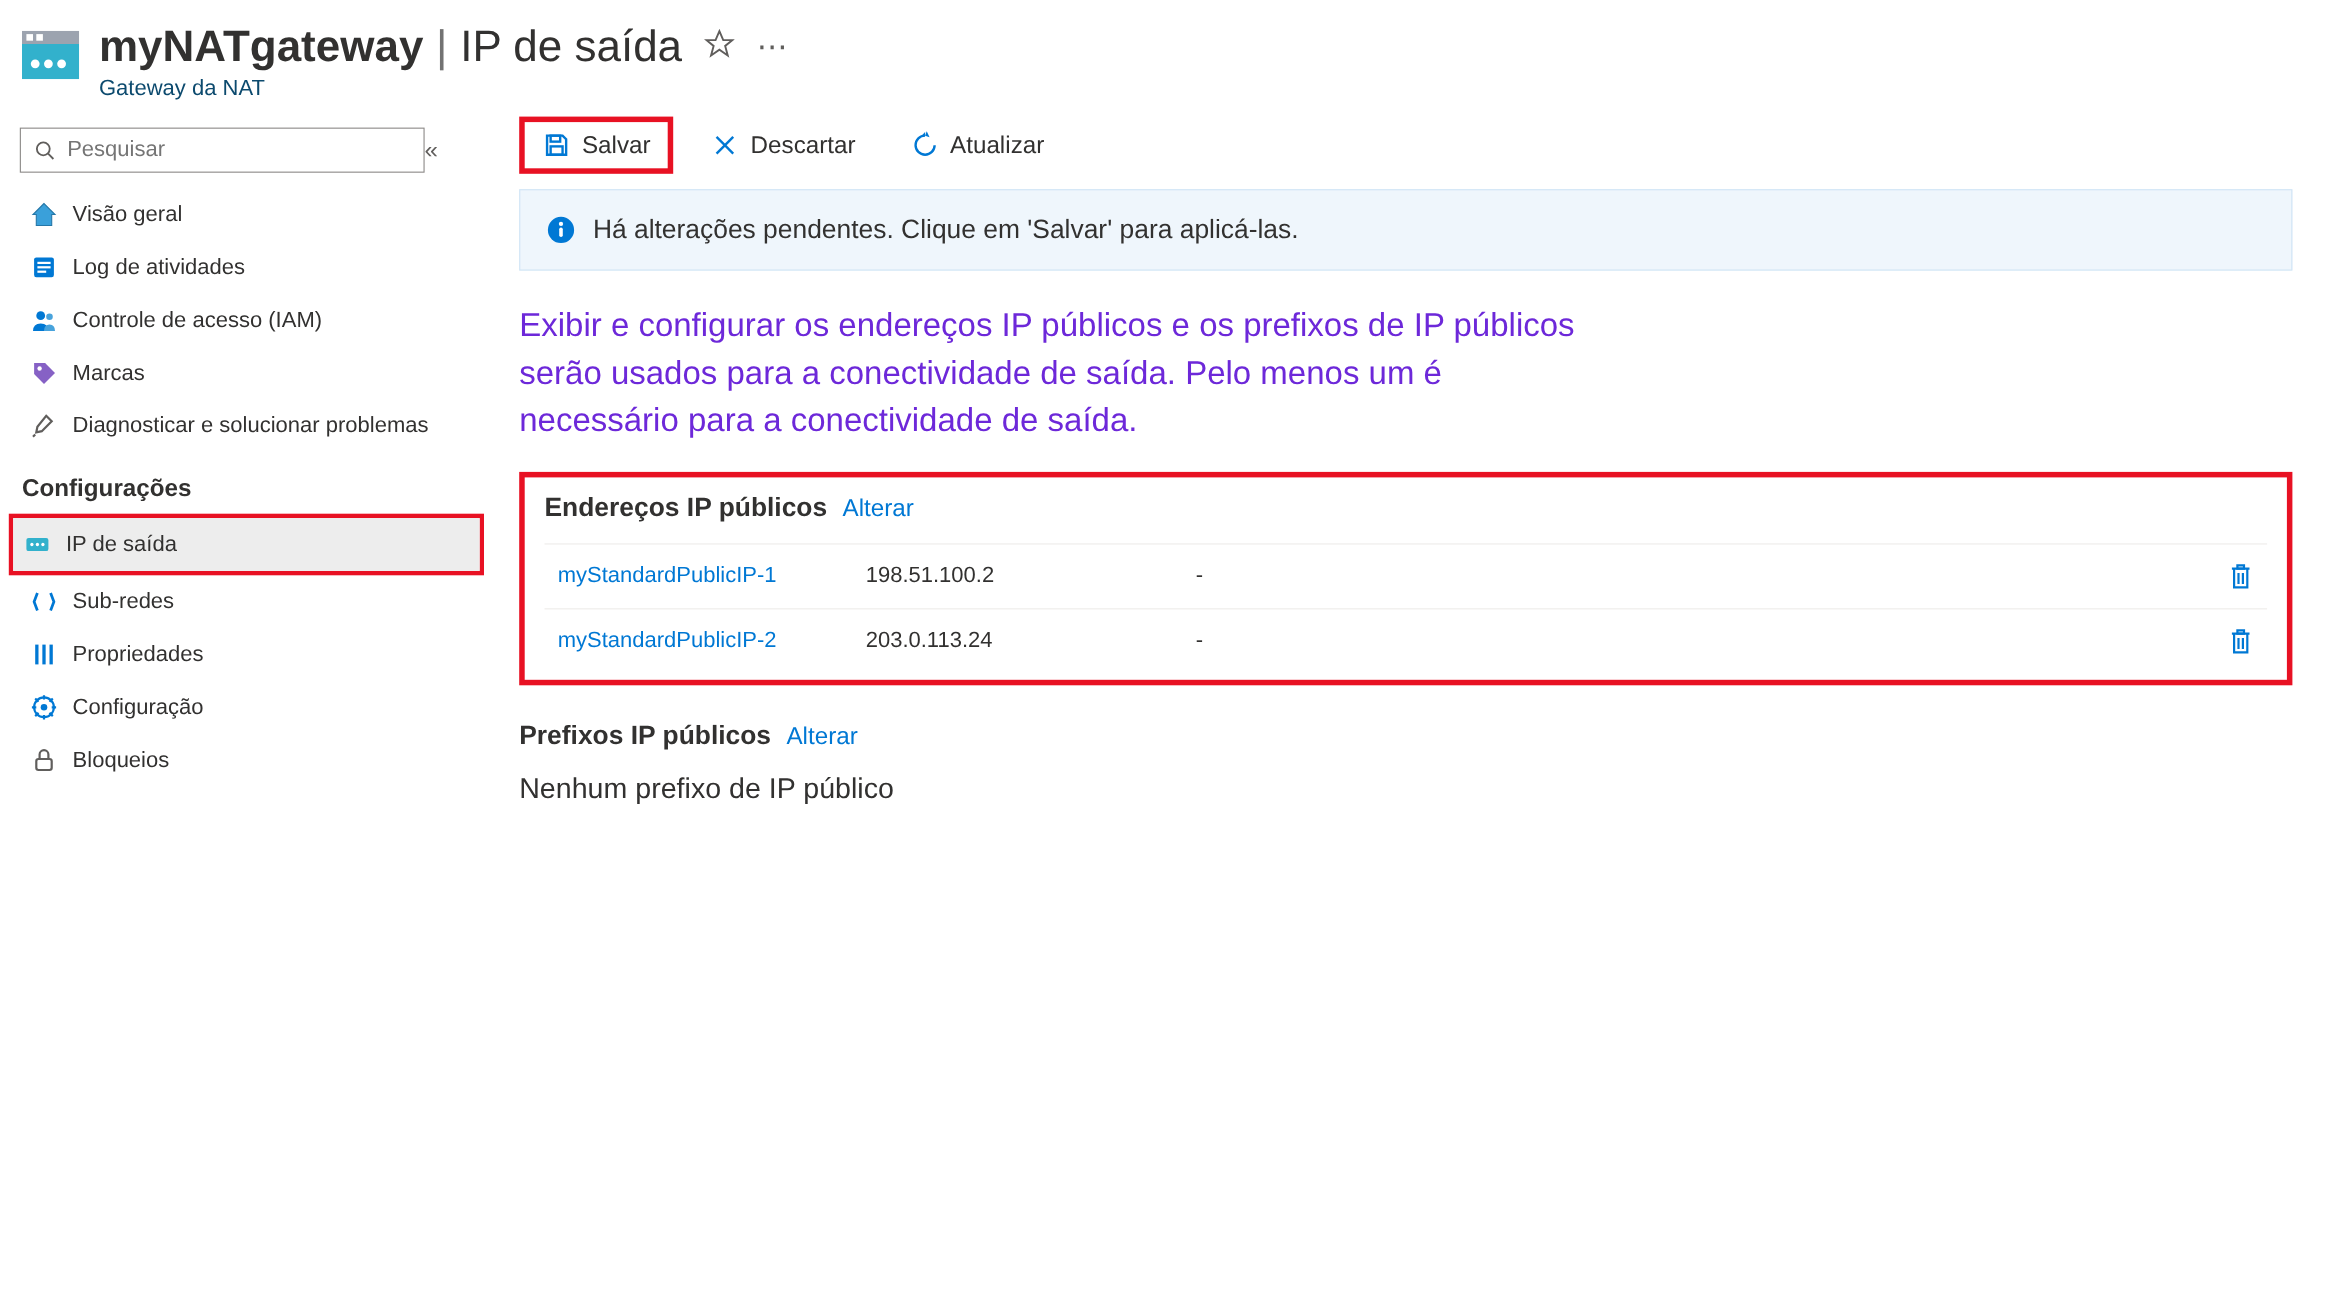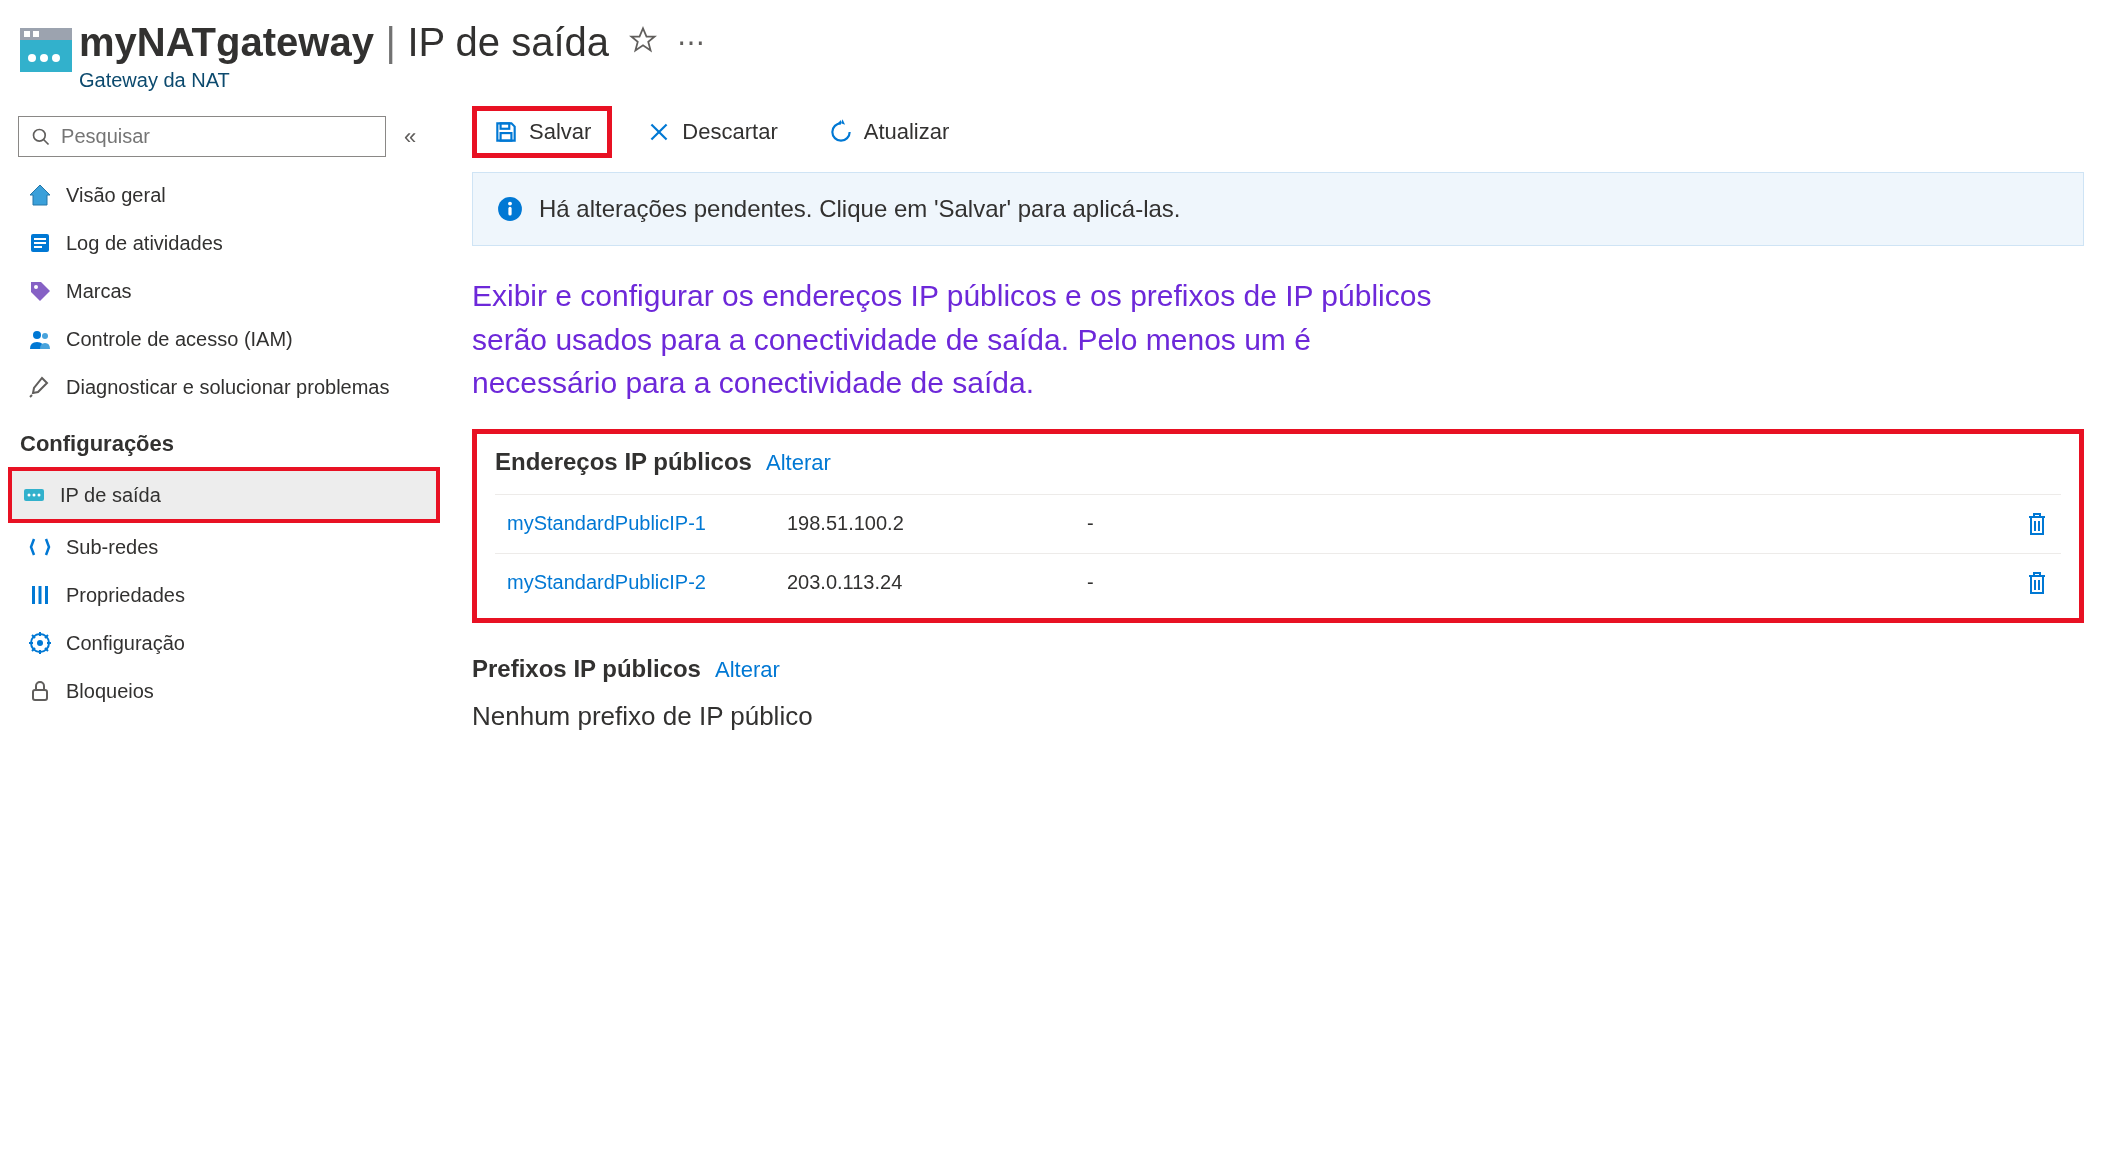--- a/index.html
+++ b/index.html
@@ -15,21 +15,21 @@
       width: 2114px;
     }
     .layout {
       display: flex;
       flex-direction: column;
     }
     .header {
       display: flex;
       align-items: flex-start;
       padding: 20px 20px 10px 20px;
-      gap: 7px;
+      gap: 18px;
     }
     .header-icon {
       width: 52px;
       height: 44px;
       margin-top: 8px;
       flex-shrink: 0;
     }
     .header-title-row {
       display: flex;
       align-items: center;
@@ -72,21 +72,20 @@
       align-items: flex-start;
     }
     .sidebar {
       width: 440px;
       flex-shrink: 0;
       padding-left: 18px;
     }
     .search-row {
       display: flex;
       align-items: center;
-      gap: 18px;
       margin: 14px 0 14px 0;
     }
     .search-box {
       display: flex;
       align-items: center;
       border: 1px solid #8a8886;
       padding: 8px 12px;
       width: 368px;
       background: #fff;
     }
@@ -326,37 +325,37 @@
               <rect x="6" y="11" width="12" height="2" fill="#fff"></rect>
               <rect x="6" y="15" width="8" height="2" fill="#fff"></rect>
             </svg>
         </span>
         <span class="nav-item-label">Log de atividades</span>
       </div>
 
       <div class="nav-item">
         <span class="nav-icon">
           <svg viewBox="0 0 24 24">
-              <path d="M3 3 L13 3 L22 12 L12 22 L3 13 Z" fill="#8661c5"></path>
-              <circle cx="8" cy="8" r="2" fill="#fff"></circle>
-            </svg>
-        </span>
-        <span class="nav-item-label">Marcas</span>
-      </div>
-
-      <div class="nav-item">
-        <span class="nav-icon">
-          <svg viewBox="0 0 24 24">
               <circle cx="9" cy="8" r="4" fill="#0078d4"></circle>
               <path d="M2 22 Q2 15 9 15 Q16 15 16 22 Z" fill="#0078d4"></path>
               <circle cx="17" cy="9" r="3" fill="#48a3dc"></circle>
               <path d="M12 22 Q12 16 17 16 Q22 16 22 22 Z" fill="#48a3dc"></path>
             </svg>
         </span>
         <span class="nav-item-label">Controle de acesso (IAM)</span>
+      </div>
+
+      <div class="nav-item">
+        <span class="nav-icon">
+          <svg viewBox="0 0 24 24">
+              <path d="M3 3 L13 3 L22 12 L12 22 L3 13 Z" fill="#8661c5"></path>
+              <circle cx="8" cy="8" r="2" fill="#fff"></circle>
+            </svg>
+        </span>
+        <span class="nav-item-label">Marcas</span>
       </div>
 
       <div class="nav-item">
         <span class="nav-icon">
           <svg viewBox="0 0 24 24" fill="none" stroke="#605e5c" stroke-width="2">
               <path d="M14 3 L19 8 L10 17 L5 18 L6 13 Z"></path>
               <path d="M4 20 L2 22"></path>
             </svg>
         </span>
         <span class="nav-item-label">Diagnosticar e solucionar problemas</span>

